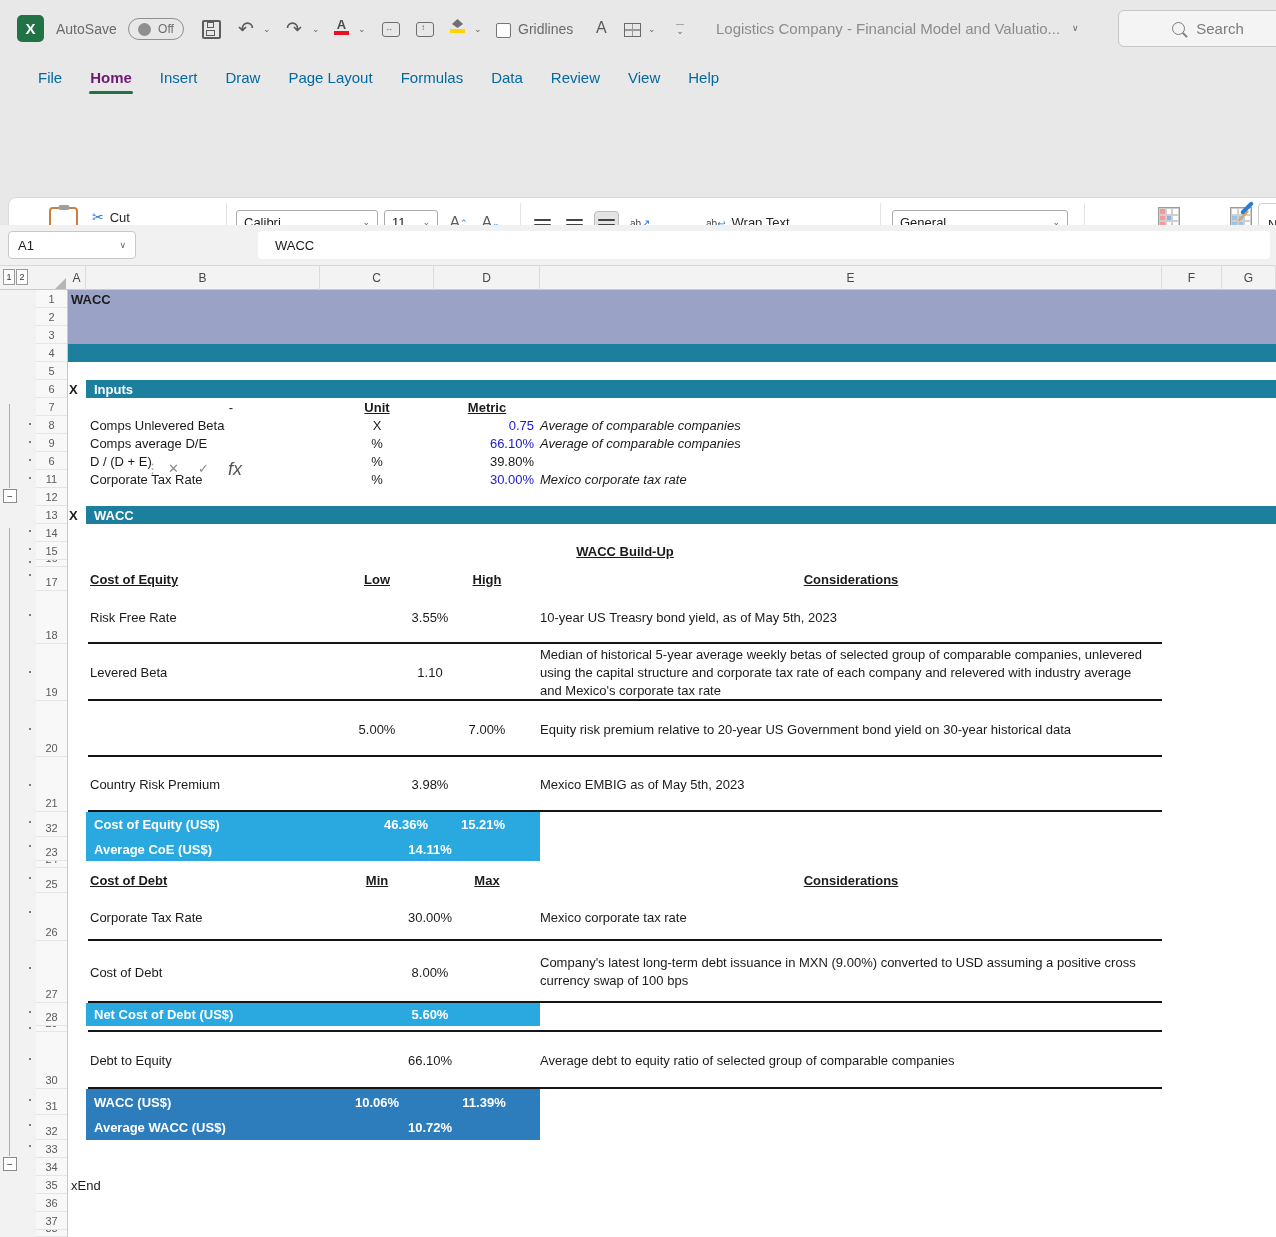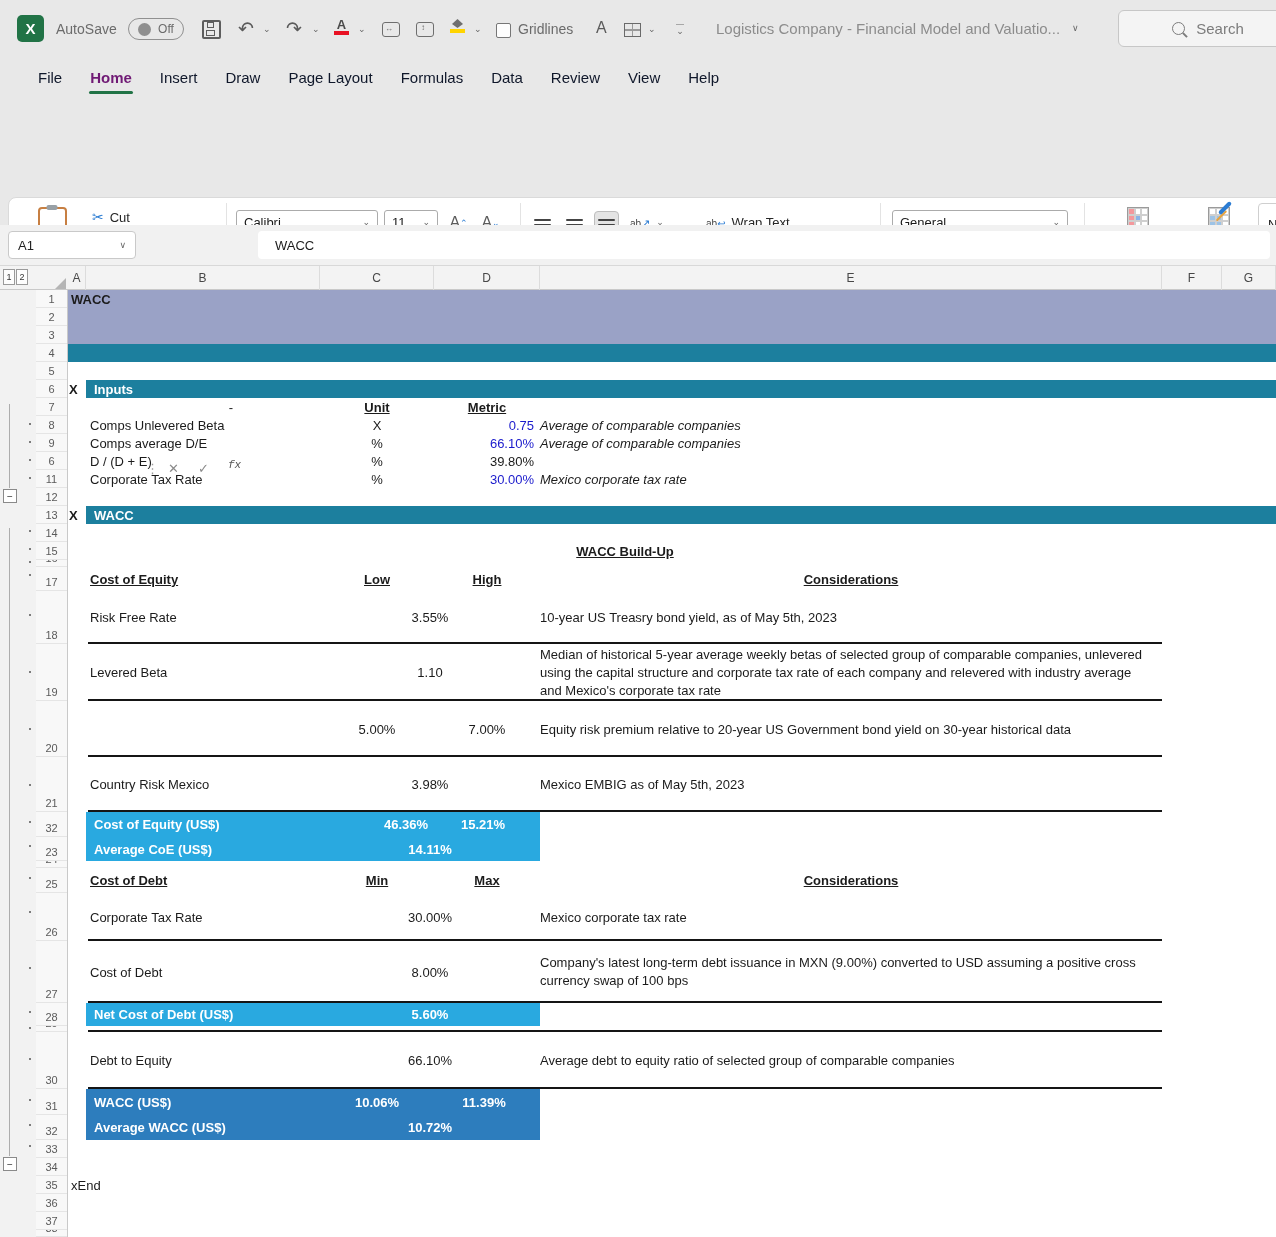--- a/index.html
+++ b/index.html
@@ -35,31 +35,31 @@
     linear-gradient(to bottom,transparent 44%,#9a9a9a 44% 56%,transparent 56%);}
   .gl-over{display:flex;flex-direction:column;align-items:center;gap:0;}
   .gl-over::before{content:"—";font-size:8px;line-height:4px;color:#666;}
   .gl-over::after{content:"⌄";font-size:9px;color:#666;}
   .doctitle{left:716px;top:20px;font-size:15px;color:#8c8c8c;display:flex;gap:12px;align-items:center;}
   .search{left:1118px;top:10px;width:166px;height:37px;background:#f4f4f4;border:1px solid #c7c7c7;border-radius:6px;display:flex;align-items:center;gap:11px;padding-left:14px;box-sizing:border-box;color:#7c7c7c;font-size:15px;}
   .mag{width:11px;height:11px;border:1.8px solid #7c7c7c;border-radius:50%;position:relative;flex:0 0 auto;}
   .mag::after{content:"";position:absolute;width:6px;height:1.8px;background:#7c7c7c;transform:rotate(45deg);right:-4px;bottom:-2px;}
   
   #menubar{position:absolute;left:0;top:58px;width:100%;height:39px;background:#e8e8e8;display:flex;align-items:center;padding-left:24px;box-sizing:border-box;}
-  .mtab{padding:0 14px;font-size:15px;color:#0f172a;height:100%;display:flex;align-items:center;position:relative;cursor:default;}
+  .mtab{padding:0 14px;font-size:15px;color:#0369a1;height:100%;display:flex;align-items:center;position:relative;cursor:default;}
   .mtab.active{color:#701a75;font-weight:700;}
   .mtab.active::after{content:"";position:absolute;left:13px;right:13px;bottom:3px;height:3px;border-radius:2px;background:var(--excel-green,#217346);}
   
   #ribbonbg{position:absolute;left:0;top:97px;width:100%;height:128px;background:#e8e8e8;}
   #ribboncard{position:absolute;left:8px;top:100px;width:1290px;height:122px;background:#fff;border:1px solid #dadada;border-radius:8px;box-sizing:border-box;}
   .gsep{position:absolute;top:106px;height:104px;width:1px;background:#e3e3e3;}
   .glabel{position:absolute;top:203px;font-size:12px;color:#5e5e5e;text-align:center;}
   .launch{position:absolute;top:202px;width:14px;height:14px;font-size:10px;color:#5e5e5e;display:flex;align-items:center;justify-content:center;}
   .launch::before{content:"⇲";}
-  .rbtn{position:absolute;display:flex;align-items:center;gap:6px;font-size:13px;color:#262626;white-space:nowrap;}
+  .rbtn{position:absolute;display:flex;align-items:flex-end;gap:6px;font-size:13px;color:#262626;white-space:nowrap;}
   .bigbtn{flex-direction:column;justify-content:flex-start;gap:4px;text-align:center;}
   .clipicon{width:25px;height:31px;border:2px solid #c77f42;border-radius:4px;position:relative;background:#fff;}
   .clipicon::before{content:"";position:absolute;left:50%;top:-4px;transform:translateX(-50%);width:11px;height:5px;background:#98a0a6;border-radius:2px;}
   .clipicon::after{content:"";position:absolute;right:-6px;bottom:-5px;width:14px;height:18px;background:#fff;border:1.5px solid #8a9096;}
   .gl-cut::before{content:"✂";font-size:14px;color:#2b7cd3;}
   .copyic{width:11px;height:13px;border:1.5px solid #5f6368;background:#fff;box-shadow:3px -3px 0 -1px #fff,3px -3px 0 0 #5f6368;}
   .fpic{width:13px;height:5px;background:#c77f42;transform:rotate(-35deg);position:relative;}
   .fpic::after{content:"";position:absolute;right:-6px;top:1px;width:7px;height:3px;background:#5f6368;}
   .combo{position:absolute;height:25px;background:#fff;border:1px solid #ababab;border-radius:3px;display:flex;align-items:center;padding:0 7px;font-size:13px;color:#1a1a1a;box-sizing:border-box;}
   .combo .chev{margin-left:auto;}
@@ -102,21 +102,21 @@
   .gal{position:absolute;left:1258px;top:106px;width:34px;height:84px;border:1px solid #cfcfcf;border-radius:4px 0 0 4px;background:#fff;overflow:hidden;}
   .gal .g1{height:41px;border-bottom:1px solid #e2e2e2;display:flex;align-items:center;padding-left:9px;font-size:13px;color:#222;}
   .gal .g2{height:42px;background:#ffeb9c;color:#9c6500;display:flex;align-items:center;padding-left:9px;font-size:13px;}
   
   #fbar{position:absolute;left:0;top:225px;width:100%;height:41px;background:#f1f1f1;border-bottom:1px solid #d8d8d8;box-sizing:border-box;}
   .namebox{position:absolute;left:8px;top:6px;width:128px;height:28px;background:#fff;border:1px solid #c9c9c9;border-radius:4px;display:flex;align-items:center;padding:0 9px;font-size:13px;color:#222;box-sizing:border-box;}
   .namebox .chev{margin-left:auto;}
   .gl-dots::before{content:"⋮";color:#9a9a9a;font-size:13px;}
   .gl-x::before{content:"✕";color:#8a8a8a;font-size:13px;}
   .gl-chk::before{content:"✓";color:#8a8a8a;font-size:13px;}
-  .fxlab{font-family:Liberation Mono, monospace;font-style:italic;font-size:11px;color:#555;text-align:right;}
+  .fxlab{font-family:Liberation Sans, sans-serif;font-style:italic;font-size:18px;color:#555;text-align:right;}
   .ffield{position:absolute;left:258px;top:6px;width:1012px;height:28px;background:#fff;border-radius:4px;display:flex;align-items:center;padding-left:17px;font-size:13px;color:#1a1a1a;box-sizing:border-box;}
   
   #sheet{position:absolute;left:0;top:0;width:1276px;height:1237px;pointer-events:none;}
   #sheet > *{pointer-events:auto;}
   .colhdr{position:absolute;top:266px;height:24px;display:flex;align-items:center;justify-content:center;font-size:12px;color:#474747;border-right:1px solid #dcdcdc;box-sizing:border-box;}
   .hdrstrip{position:absolute;left:0;top:266px;width:1276px;height:24px;background:#f3f3f3;border-bottom:1px solid #c9c9c9;box-sizing:border-box;}
   .gutter{position:absolute;left:0;top:290px;width:36px;height:947px;background:#f2f2f2;}
   .numcol{position:absolute;left:36px;top:290px;width:32px;height:947px;background:#f8f8f8;border-right:1px solid #c9c9c9;box-sizing:border-box;}
   .rownum{position:absolute;left:36px;width:31px;display:flex;align-items:flex-end;justify-content:center;padding-bottom:2px;font-size:11px;color:#5a5a5a;border-bottom:1px solid #e5e5e5;overflow:hidden;box-sizing:border-box;}
   .olv{position:absolute;width:12px;height:16px;border:1px solid #9a9a9a;background:#fdfdfd;display:flex;align-items:center;justify-content:center;font-size:9px;color:#333;box-sizing:border-box;}
@@ -528,21 +528,21 @@
     <div class="cl" style="left:90px;top:644px;height:57px;">Levered Beta</div>
     <div class="cl ctr" style="left:320px;top:644px;width:220px;height:57px;">1.10</div>
     <div class="wrapnote" style="left:540px;top:645px;width:605px;height:55px;">Median of historical 5-year average weekly betas of selected group of comparable companies, unlevered using the capital structure and corporate tax rate of each company and relevered with industry average and Mexico's corporate tax rate</div>
     <div class="rule" style="top:699px;"></div>
 
     <div class="cl ctr" style="left:320px;top:701px;width:114px;height:56px;">5.00%</div>
     <div class="cl ctr" style="left:434px;top:701px;width:106px;height:56px;">7.00%</div>
     <div class="cl" style="left:540px;top:701px;height:56px;">Equity risk premium relative to 20-year US Government bond yield on 30-year historical data</div>
     <div class="rule" style="top:755px;"></div>
 
-    <div class="cl" style="left:90px;top:757px;height:55px;">Country Risk Mexico</div>
+    <div class="cl" style="left:90px;top:757px;height:55px;">Country Risk Premium</div>
     <div class="cl ctr" style="left:320px;top:757px;width:220px;height:55px;">3.98%</div>
     <div class="cl" style="left:540px;top:757px;height:55px;">Mexico EMBIG as of May 5th, 2023</div>
     <div class="rule" style="top:810px;"></div>
 
     <div class="cl wt" style="left:94px;top:812px;height:25px;">Cost of Equity (US$)</div>
     <div class="cl ctr wt" style="left:320px;top:812px;width:172px;height:25px;">46.36%</div>
     <div class="cl ctr wt" style="left:434px;top:812px;width:98px;height:25px;">15.21%</div>
     <div class="cl wt" style="left:94px;top:837px;height:24px;">Average CoE (US$)</div>
     <div class="cl ctr wt" style="left:320px;top:837px;width:220px;height:24px;">14.11%</div>
 

